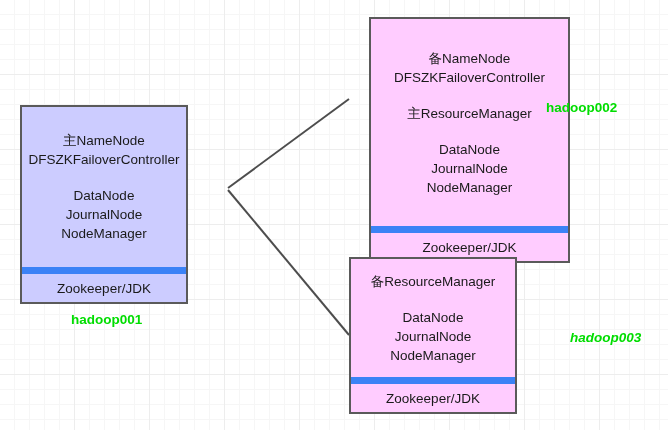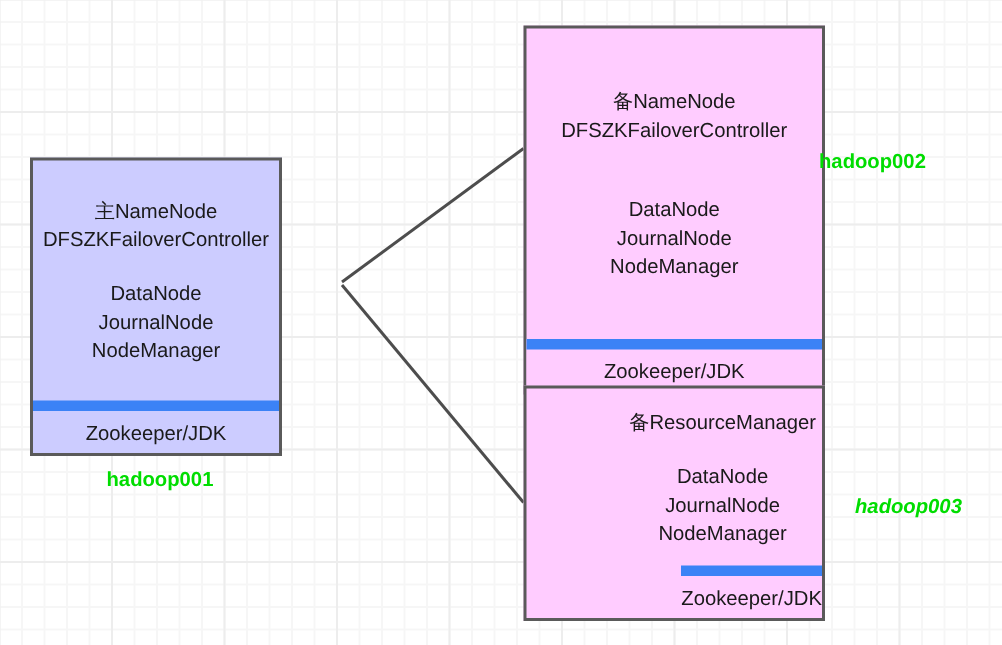--- a/index.html
+++ b/index.html
@@ -89,22 +89,22 @@
   }
   .node.standby {
     background-color: #ffccff;
   }
   .node.standby .node-footer {
     background-color: #ffccff;
   }
 
   
   #node-hadoop001 { left: 20px;  top: 105px; width: 168px; height: 199px; }
-  #node-hadoop002 { left: 349px; top: 17px;  width: 201px; height: 246px; }
-  #node-hadoop003 { left: 349px; top: 257px; width: 201px; height: 157px; align-items: flex-end; }
+  #node-hadoop002 { left: 369px; top: 17px;  width: 201px; height: 246px; }
+  #node-hadoop003 { left: 349px; top: 257px; width: 168px; height: 157px; }
 
   .host-label {
     position: absolute;
     font-size: 13.5px;
     font-weight: bold;
     color: #00dd00;
     white-space: nowrap;
   }
   #label-hadoop001 { left: 71px;  top: 312px; }
   #label-hadoop002 { left: 546px; top: 100px; }
@@ -134,20 +134,21 @@
       <span class="footer-text">Zookeeper/JDK</span>
     </div>
   </div>
   <div class="host-label" id="label-hadoop001">hadoop001</div>
 
   <div class="node standby" id="node-hadoop002">
     <div class="node-body">
       <div class="line">备NameNode</div>
       <div class="line">DFSZKFailoverController</div>
       <div class="gap"></div>
+      <div class="line">主ResourceManager</div>
       <div class="gap"></div>
       <div class="line">DataNode</div>
       <div class="line">JournalNode</div>
       <div class="line">NodeManager</div>
     </div>
     <div class="node-footer">
       <span class="footer-text">Zookeeper/JDK</span>
     </div>
   </div>
   <div class="host-label" id="label-hadoop002">hadoop002</div>

